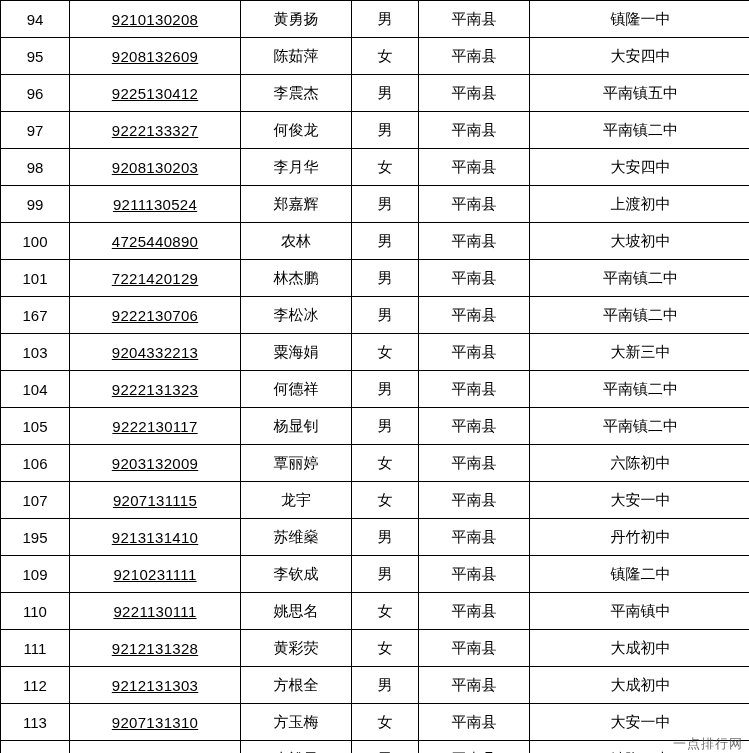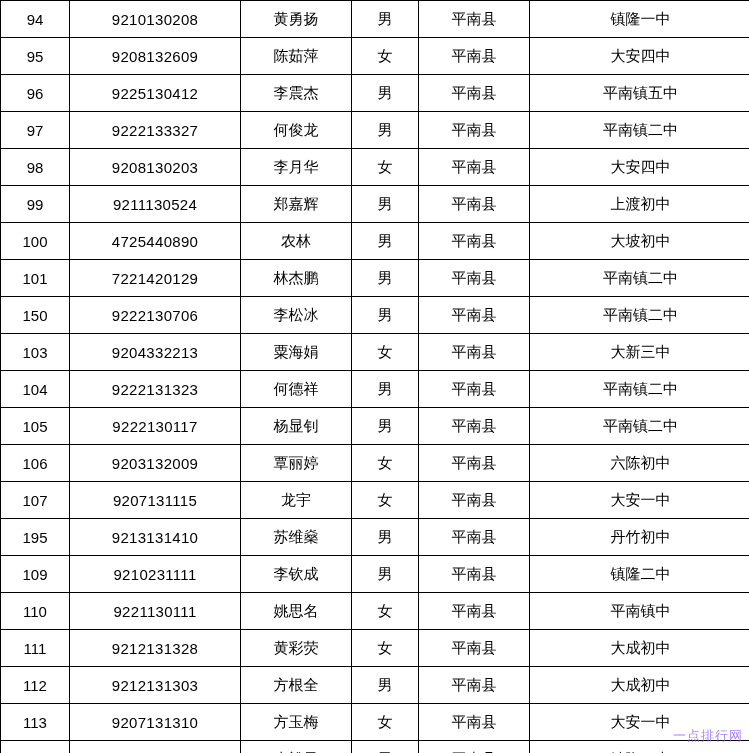--- a/index.html
+++ b/index.html
@@ -24,33 +24,33 @@
     height: 36px;
     text-align: center;
     vertical-align: middle;
     font-size: 15px;
     color: #000000;
     padding: 0;
     white-space: nowrap;
     overflow: hidden;
   }
   td.col-index  { width: 68px; font-size: 16px; }
-  td.col-id     { width: 170px; font-size: 16px; letter-spacing: 0.3px; }
+  td.col-id     { width: 170px; font-size: 16px; letter-spacing: 0.3px; text-decoration: underline; }
   td.col-name   { width: 110px; font-weight: normal; font-size: 16px; }
   td.col-gender { width: 66px; font-size: 15px; }
   td.col-region { width: 110px; font-size: 15px; }
   td.col-school { width: 221px; font-size: 15px; }
   
   table.roster tr:first-child td { border-top: 1px solid #000000; }
   .watermark {
     position: absolute;
     right: 6px;
-    bottom: 8px;
+    bottom: 0;
     font-size: 13px;
-    color: #8b5cf6;
+    color: #404040;
     opacity: 0.75;
     letter-spacing: 1px;
     pointer-events: none;
     font-family: "Liberation Sans", sans-serif;
   }
 </style>
 </head>
 <body>
 
 <table class="roster">
@@ -113,21 +113,21 @@
     </tr>
     <tr>
       <td class="col-index">101</td>
       <td class="col-id">7221420129</td>
       <td class="col-name">林杰鹏</td>
       <td class="col-gender">男</td>
       <td class="col-region">平南县</td>
       <td class="col-school">平南镇二中</td>
     </tr>
     <tr>
-      <td class="col-index">150</td>
+      <td class="col-index">167</td>
       <td class="col-id">9222130706</td>
       <td class="col-name">李松冰</td>
       <td class="col-gender">男</td>
       <td class="col-region">平南县</td>
       <td class="col-school">平南镇二中</td>
     </tr>
     <tr>
       <td class="col-index">103</td>
       <td class="col-id">9204332213</td>
       <td class="col-name">粟海娟</td>

